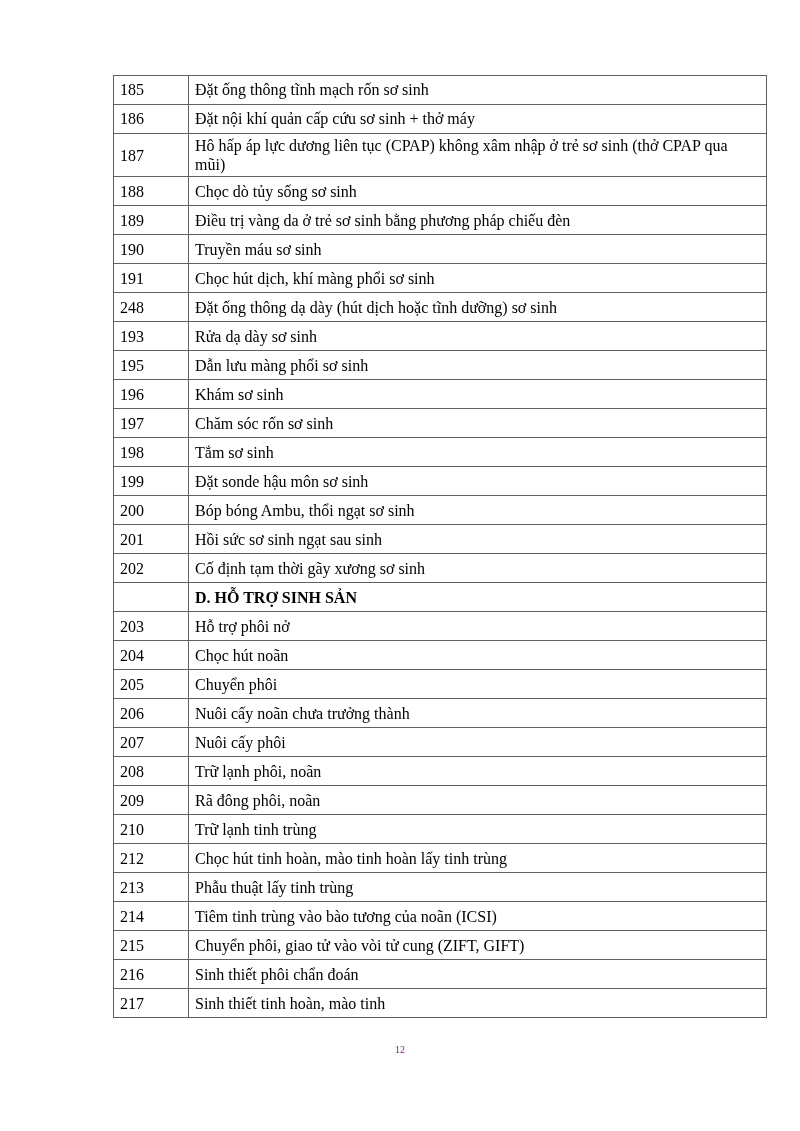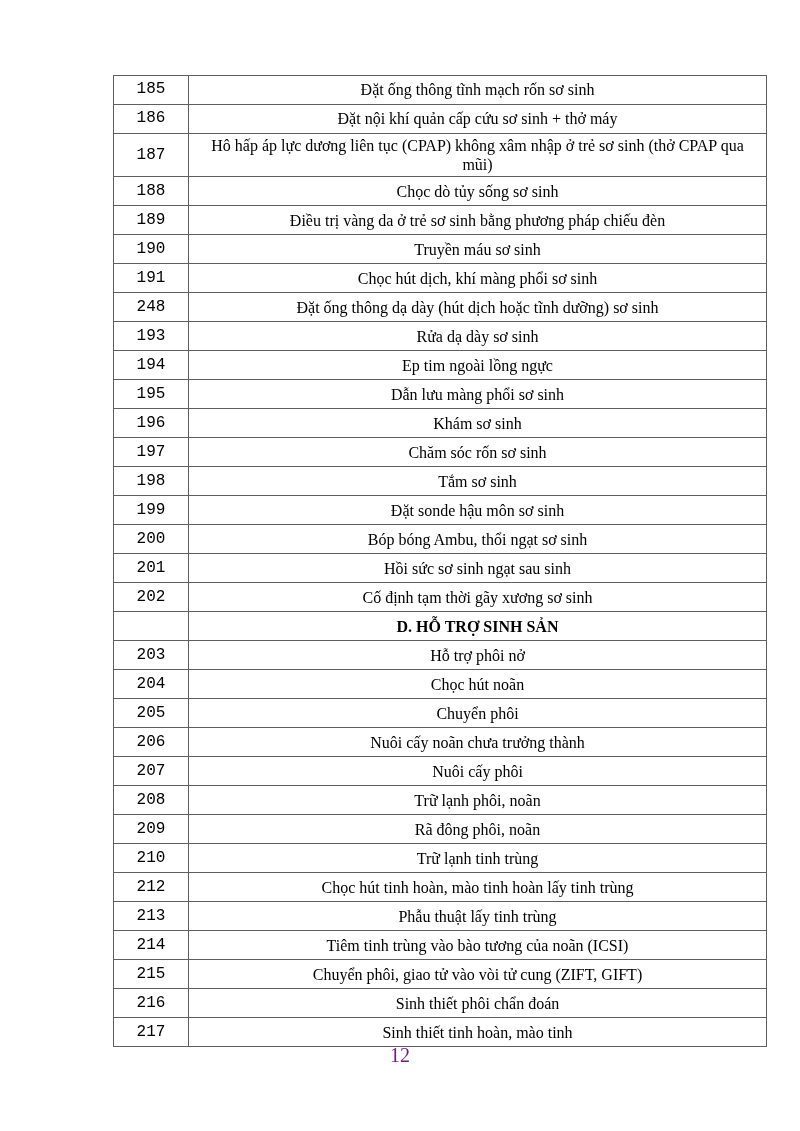--- a/index.html
+++ b/index.html
@@ -27,39 +27,37 @@
   table.proc-table td {
     border: 1px solid #5f5f5f;
     font-size: 16px;
     line-height: 1.2;
     vertical-align: middle;
     padding: 2px 6px;
     height: 24px;
   }
   td.no-cell {
     width: 62px;
-    text-align: center;
+    text-align: left;
     padding: 2px 2px;
-    font-family: Liberation Mono, monospace;
   }
   td.name-cell {
     padding-left: 10px;
     padding-right: 10px;
-    text-align: center;
   }
   tr.section-row td.name-cell {
     font-weight: bold;
   }
   .page-number {
     position: absolute;
     left: 0;
     width: 800px;
     top: 1044px;
     text-align: center;
-    font-size: 20px;
+    font-size: 10px;
     color: #701a75;
   }
 </style>
 </head>
 <body>
 
 <div class="page">
 
   <table class="proc-table">
     <tbody>
@@ -91,24 +89,20 @@
           <td class="no-cell">191</td>
           <td class="name-cell">Chọc hút dịch, khí màng phổi sơ sinh</td>
         </tr>
         <tr>
           <td class="no-cell">248</td>
           <td class="name-cell">Đặt ống thông dạ dày (hút dịch hoặc tĩnh dưỡng) sơ sinh</td>
         </tr>
         <tr>
           <td class="no-cell">193</td>
           <td class="name-cell">Rửa dạ dày sơ sinh</td>
-        </tr>
-        <tr>
-          <td class="no-cell">194</td>
-          <td class="name-cell">Ep tim ngoài lồng ngực</td>
         </tr>
         <tr>
           <td class="no-cell">195</td>
           <td class="name-cell">Dẫn lưu màng phổi sơ sinh</td>
         </tr>
         <tr>
           <td class="no-cell">196</td>
           <td class="name-cell">Khám sơ sinh</td>
         </tr>
         <tr>

